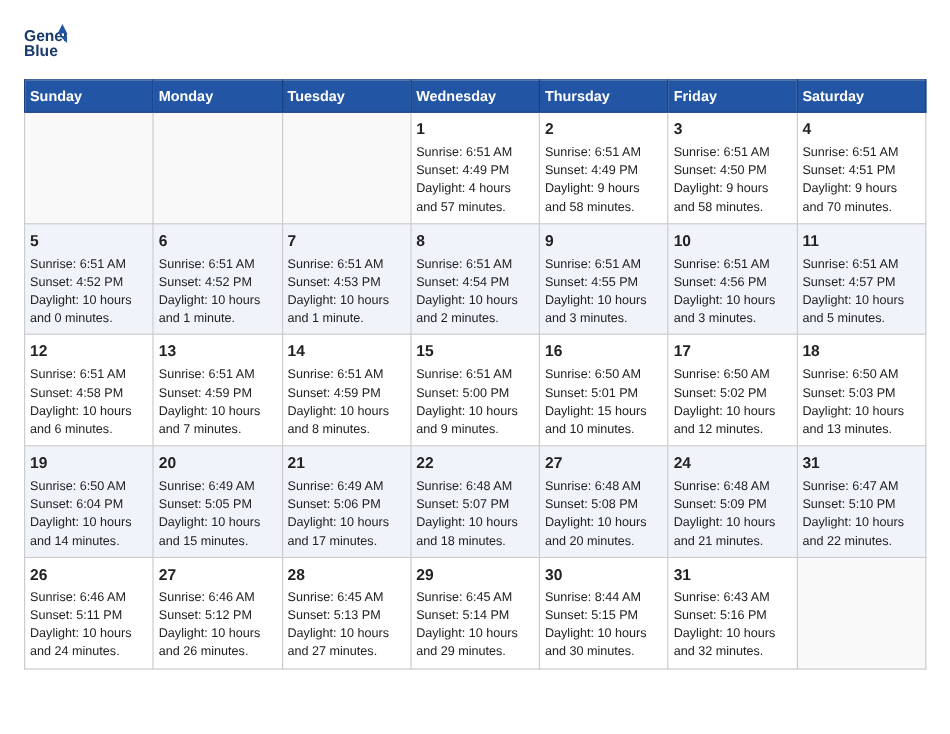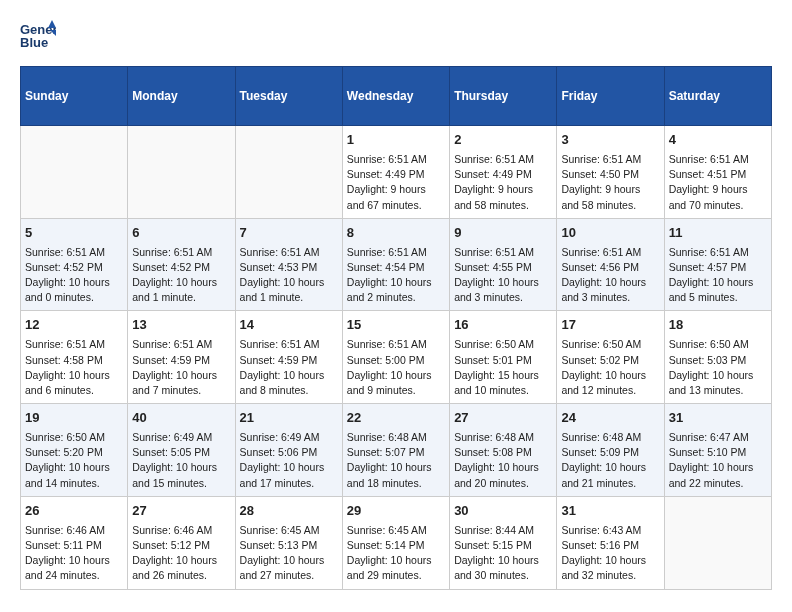--- a/index.html
+++ b/index.html
@@ -46,21 +46,21 @@
     table {
       width: 100%;
       border-collapse: collapse;
       table-layout: fixed;
     }
     thead th {
       background: #2255a4;
       color: #fff;
       font-size: 12px;
       font-weight: bold;
-      padding: 22px 4px;
+      padding: 6px 4px;
       text-align: left;
       border: 1px solid #1a4080;
     }
     tbody td {
       vertical-align: top;
       font-size: 10.5px;
       color: #222;
       padding: 5px 4px;
       border: 1px solid #ccc;
       line-height: 1.45;
@@ -118,21 +118,21 @@
   </thead>
   <tbody id="calendar-body">
   <tr>
         <td class="empty"></td>
         <td class="empty"></td>
         <td class="empty"></td>
         <td>
           <span class="day-num">1</span>
           <div>Sunrise: 6:51 AM</div>
           <div>Sunset: 4:49 PM</div>
-          <div>Daylight: 9 hours and 67 minutes.</div>
+          <div>Daylight: 4 hours and 57 minutes.</div>
         </td>
         <td>
           <span class="day-num">2</span>
           <div>Sunrise: 6:51 AM</div>
           <div>Sunset: 4:49 PM</div>
           <div>Daylight: 9 hours and 58 minutes.</div>
         </td>
         <td>
           <span class="day-num">3</span>
           <div>Sunrise: 6:51 AM</div>
@@ -231,25 +231,25 @@
           <span class="day-num">18</span>
           <div>Sunrise: 6:50 AM</div>
           <div>Sunset: 5:03 PM</div>
           <div>Daylight: 10 hours and 13 minutes.</div>
         </td>
       </tr>
       <tr>
         <td>
           <span class="day-num">19</span>
           <div>Sunrise: 6:50 AM</div>
-          <div>Sunset: 5:20 PM</div>
+          <div>Sunset: 6:04 PM</div>
           <div>Daylight: 10 hours and 14 minutes.</div>
         </td>
         <td>
-          <span class="day-num">40</span>
+          <span class="day-num">20</span>
           <div>Sunrise: 6:49 AM</div>
           <div>Sunset: 5:05 PM</div>
           <div>Daylight: 10 hours and 15 minutes.</div>
         </td>
         <td>
           <span class="day-num">21</span>
           <div>Sunrise: 6:49 AM</div>
           <div>Sunset: 5:06 PM</div>
           <div>Daylight: 10 hours and 17 minutes.</div>
         </td>

